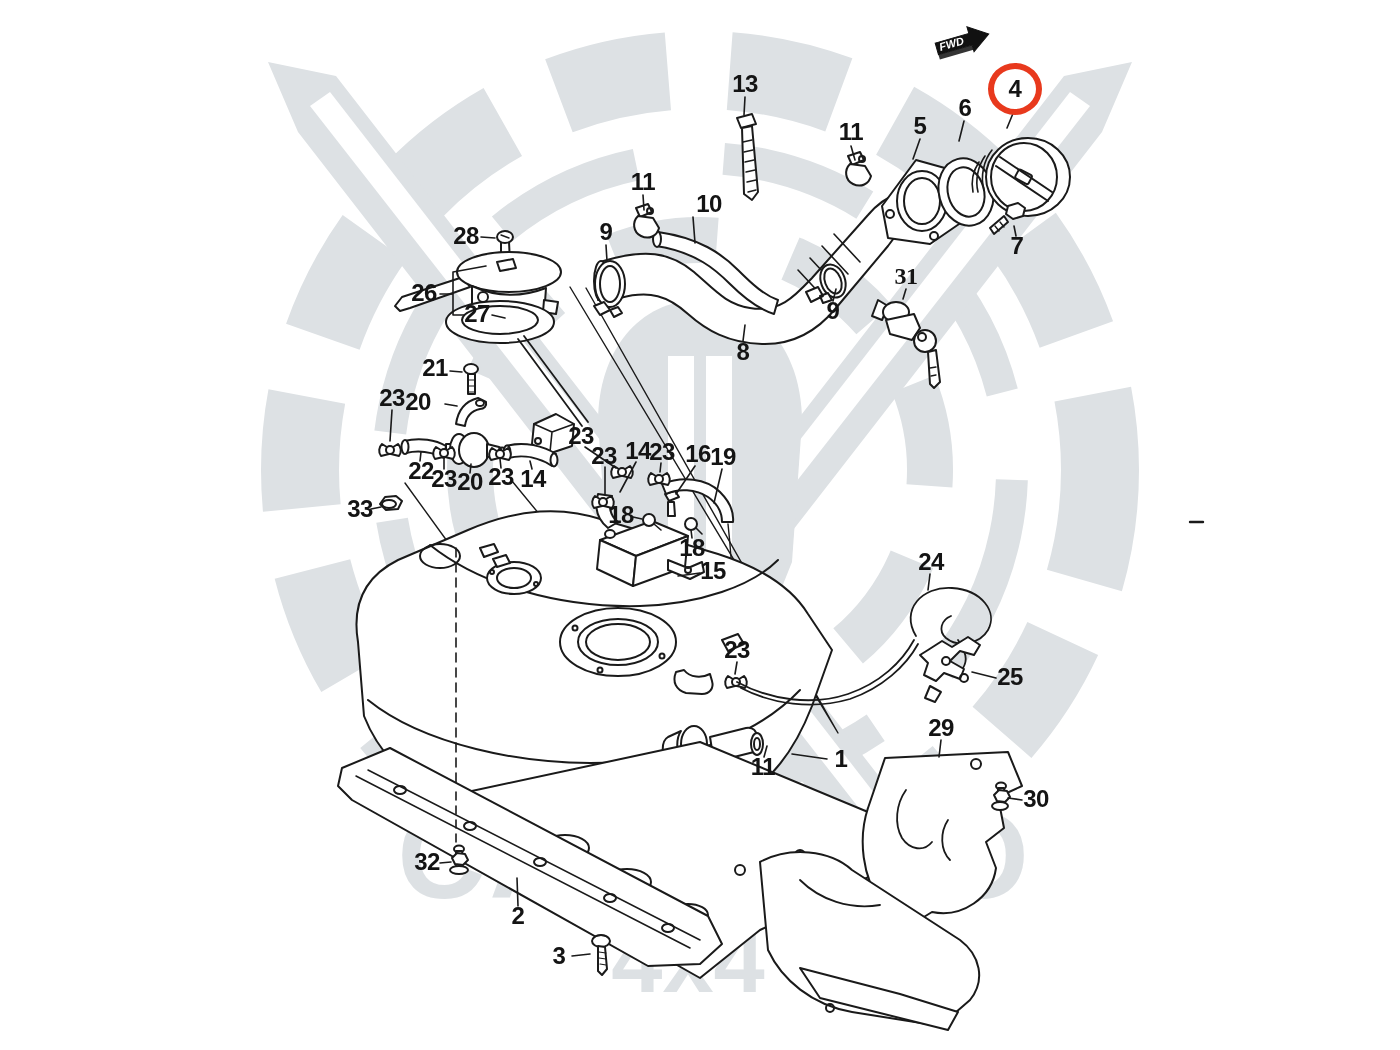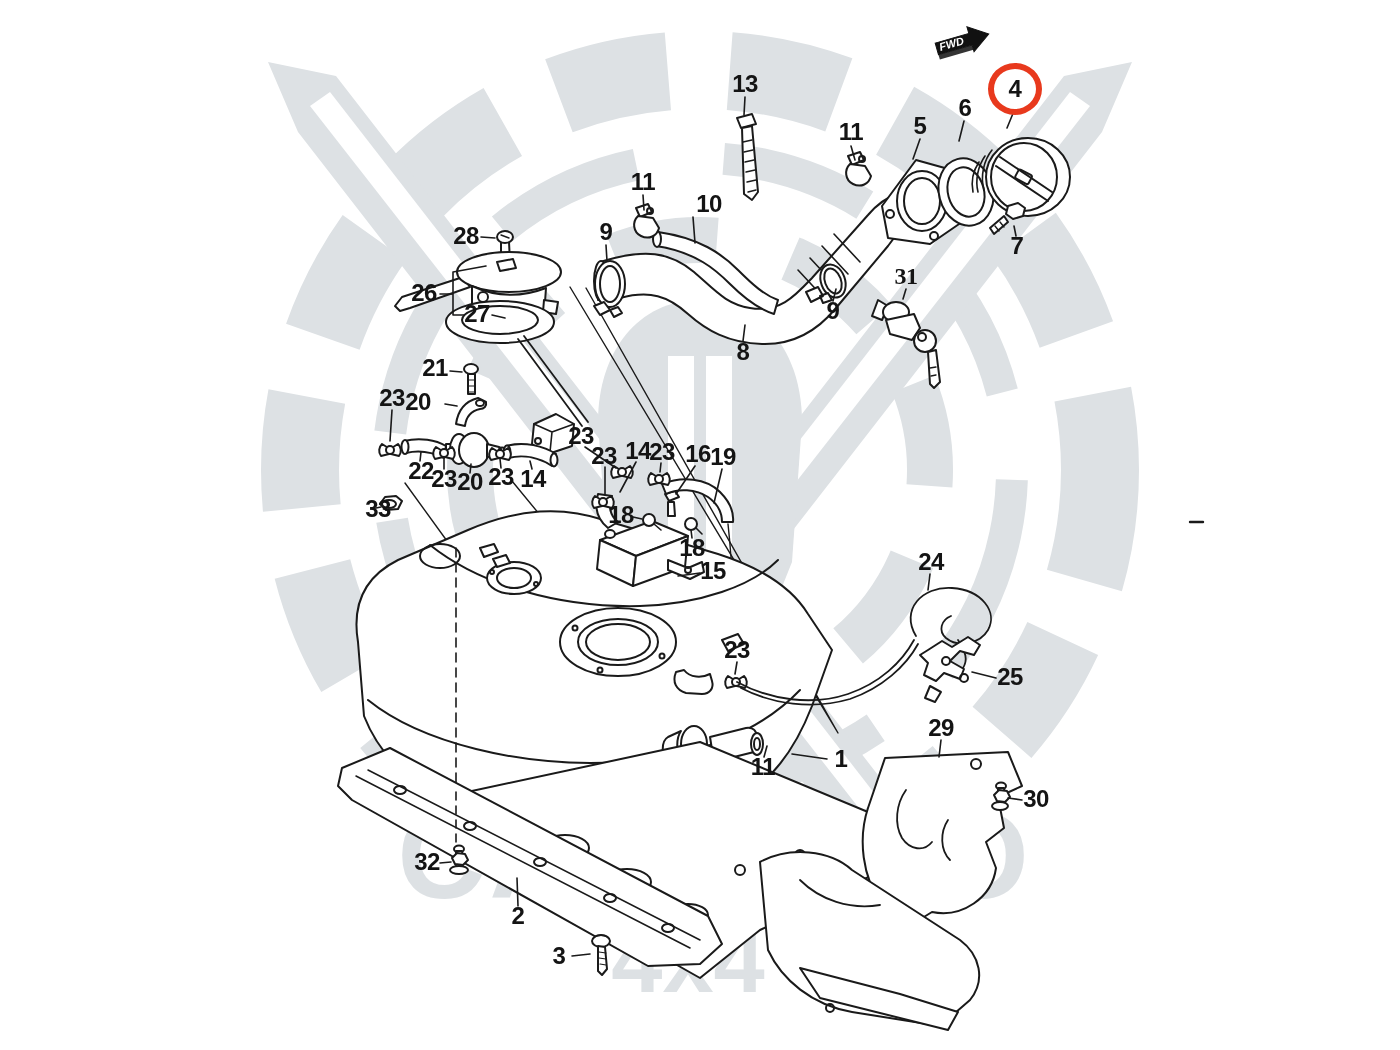--- a/index.html
+++ b/index.html
@@ -344,21 +344,21 @@
       <div class="callout" style="left: 533px; top: 480px;">14</div>
       <div class="callout" style="left: 581px; top: 437px;">23</div>
       <div class="callout" style="left: 604px; top: 457px;">23</div>
       <div class="callout" style="left: 638px; top: 452px;">14</div>
       <div class="callout" style="left: 662px; top: 453px;">23</div>
       <div class="callout" style="left: 698px; top: 455px;">16</div>
       <div class="callout" style="left: 723px; top: 458px;">19</div>
       <div class="callout" style="left: 621px; top: 516px;">18</div>
       <div class="callout" style="left: 692px; top: 549px;">18</div>
       <div class="callout" style="left: 713px; top: 572px;">15</div>
-      <div class="callout" style="left: 378px; top: 510px;">33</div>
+      <div class="callout" style="left: 360px; top: 510px;">33</div>
       <div class="callout" style="left: 931px; top: 563px;">24</div>
       <div class="callout" style="left: 1010px; top: 678px;">25</div>
       <div class="callout" style="left: 737px; top: 651px;">23</div>
       <div class="callout" style="left: 763px; top: 768px;">11</div>
       <div class="callout" style="left: 841px; top: 760px;">1</div>
       <div class="callout" style="left: 941px; top: 729px;">29</div>
       <div class="callout" style="left: 1036px; top: 800px;">30</div>
       <div class="callout" style="left: 427px; top: 863px;">32</div>
       <div class="callout" style="left: 518px; top: 917px;">2</div>
       <div class="callout" style="left: 559px; top: 957px;">3</div>

